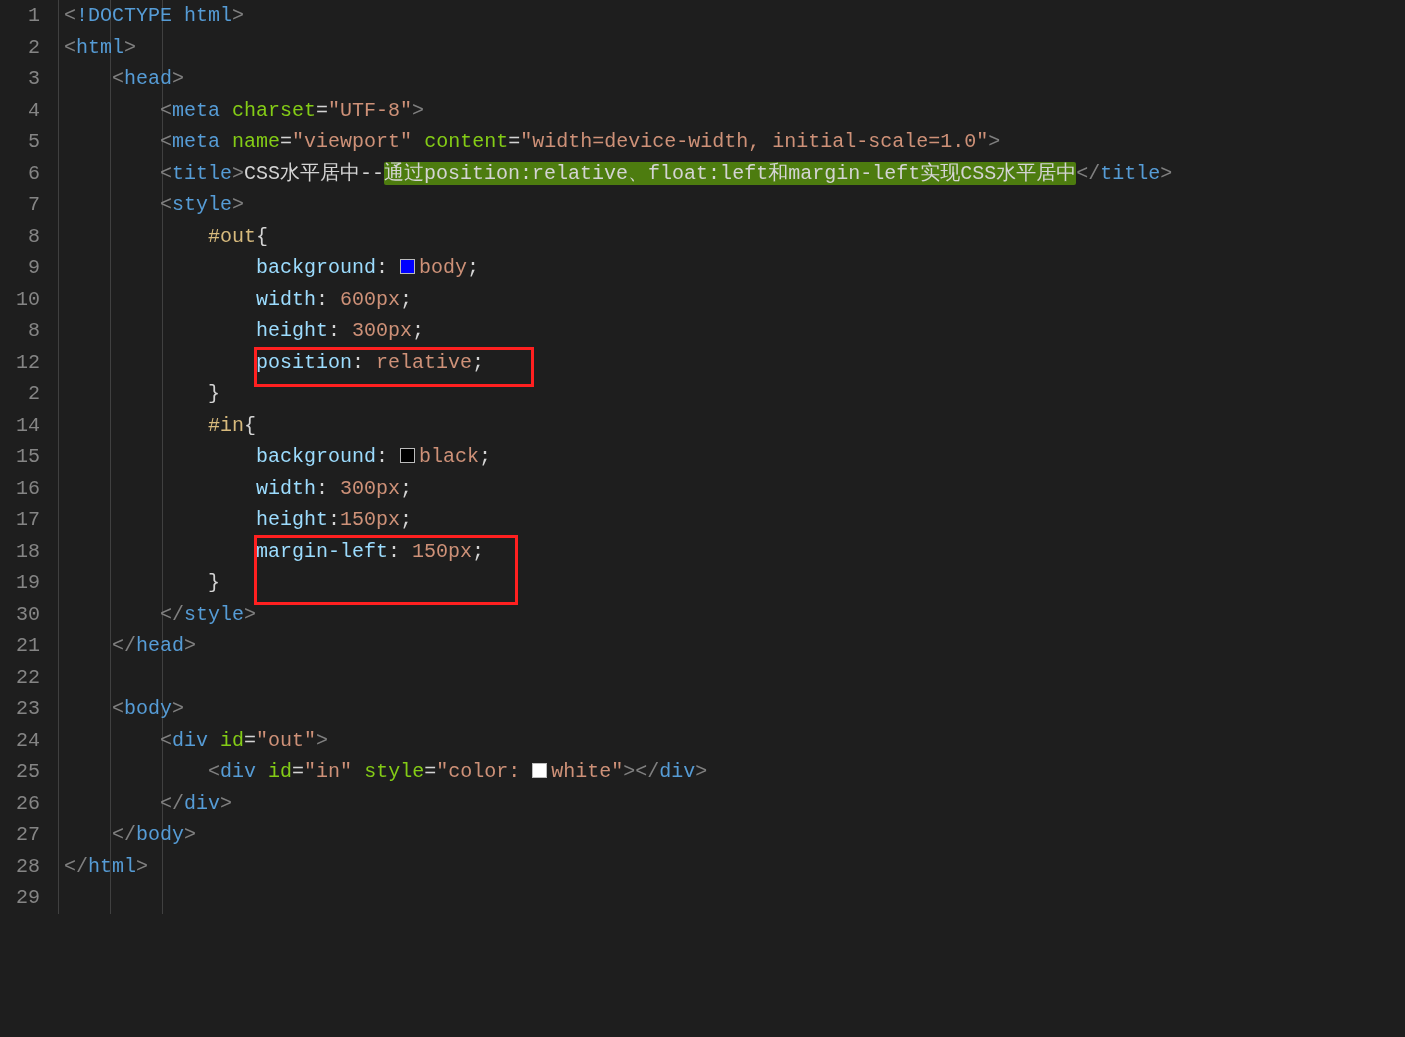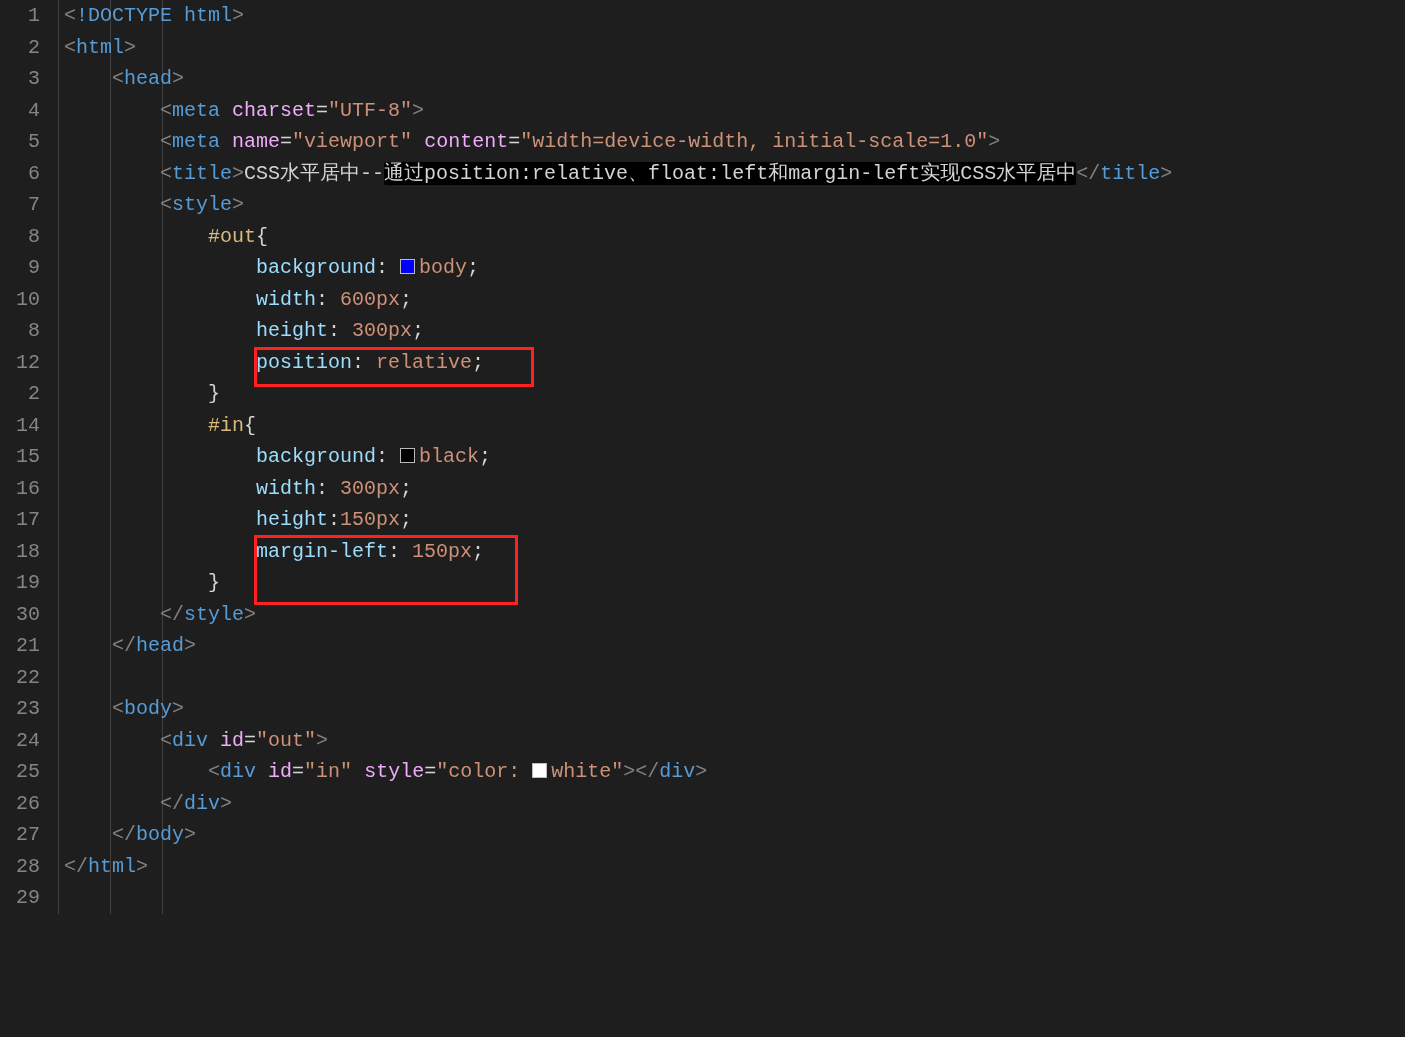--- a/index.html
+++ b/index.html
@@ -47,42 +47,42 @@
     .indent-guide {
       position: absolute;
       width: 1px;
       background: #404040;
       top: 0;
       bottom: 0;
     }
     .tok-bracket { color: #808080; }
     .tok-doctype { color: #569cd6; }
     .tok-tag { color: #569cd6; }
-    .tok-attr { color: #f0abfc; }
+    .tok-attr { color: #84cc16; }
     .tok-string { color: #ce9178; }
     .tok-text { color: #d4d4d4; }
     .tok-selector { color: #d7ba7d; }
     .tok-prop { color: #9cdcfe; }
     .tok-value { color: #ce9178; }
     .tok-punc { color: #d4d4d4; }
     .tok-brace { color: #d4d4d4; }
     .swatch {
       display: inline-block;
       width: 15px;
       height: 15px;
       border: 1px solid #bbb;
       vertical-align: middle;
       margin-right: 4px;
       margin-bottom: 3px;
     }
     .sw-blue { background: #0000ff; }
     .sw-black { background: #000000; }
     .sw-white { background: #ffffff; }
     .hl-sel {
-      background: #000000;
+      background: #4d7c0f;
       border-radius: 2px;
     }
     .redbox {
       position: absolute;
       border: 3px solid #ff2020;
       pointer-events: none;
       z-index: 10;
     }
   </style>
 </head>

